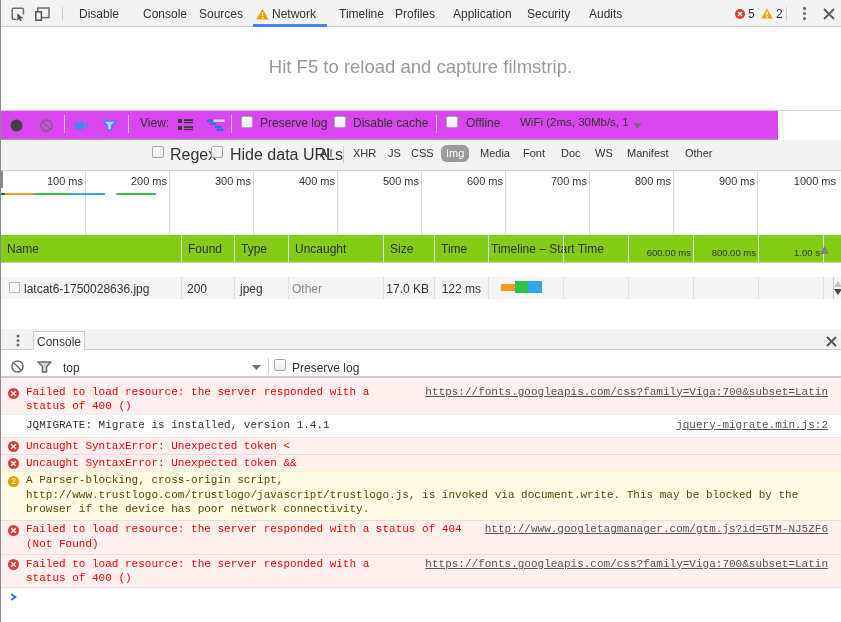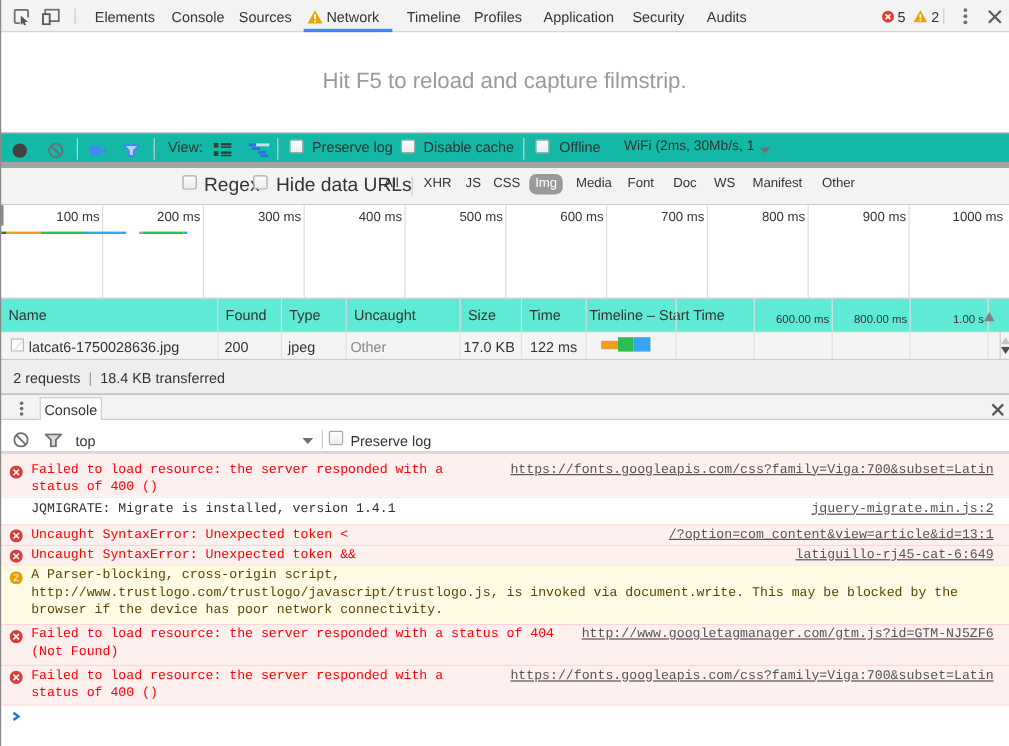--- a/index.html
+++ b/index.html
@@ -16,22 +16,22 @@
   border-bottom:1px solid #ccc; }
 .tabtxt { position:absolute; top:7px; font-size:12px; color:#333; }
 #nettab-underline { left:253px; top:24px; width:74px; height:3px; background:#4285f4; }
 
 
 #filmstrip { left:0; top:27px; width:841px; height:84px; background:#fff;
   border-bottom:1px solid #ccc; text-align:center; }
 #filmstrip div { margin-top:29px; font-size:18.5px; color:#9a9a9a; }
 
 
-#nettb { left:0; top:111px; width:841px; height:29px; background:#14b8a6;
-  border-bottom:5px solid #a3a3a3; }
+#nettb { left:0; top:111px; width:778px; height:29px; background:#d946ef;
+  border-bottom:1px solid #a3a3a3; }
 #nettb .sep { top:4px; height:18px; }
 .tblabel { position:absolute; top:5px; font-size:12px; color:#333; }
 
 
 #filterbar { left:0; top:140px; width:841px; height:31px; background:#f3f3f3;
   border-bottom:1px solid #ccc; }
 #filterinput { position:absolute; left:10px; top:4px; width:137px; height:19px;
   border:1px solid #c5c5c5; border-radius:2px; background:#fff; font-size:12px;
   color:#b2b2b2; padding-left:4px; line-height:18px; }
 .ftype { position:absolute; top:7px; font-size:11px; color:#333; }
@@ -40,21 +40,21 @@
 .fcblabel { position:absolute; top:6px; font-size:16px; color:#333; }
 
 
 #overview { left:0; top:171px; width:841px; height:78px; background:#fff;
   border-bottom:1px solid #ccc; }
 .ovgrid { position:absolute; top:0; width:1px; height:78px; background:#ddd; }
 .ovlabel { position:absolute; top:4px; font-size:11px; color:#333; }
 .ovbar { position:absolute; height:2px; top:22px; }
 
 
-#gridhead { left:0; top:249px; width:841px; height:28px; background:#5eead4;
+#gridhead { left:0; top:235px; width:841px; height:28px; background:#84cc16;
   border-bottom:1px solid #ccc; font-size:12px; color:#333; }
 .hcol { position:absolute; top:0; height:28px; border-left:1px solid #ddd;
   padding:7px 0 0 6px; }
 .hsub { position:absolute; top:11.5px; font-size:9.5px; color:#333; }
 .tgrid { position:absolute; top:0; width:1px; background:#e0e0e0; }
 #gridrow { left:0; top:277px; width:841px; height:22px; background:#f4f4f4;
   font-size:12px; color:#333; }
 #summary { left:0; top:299px; width:841px; height:30px; background:#eee;
   border-top:1px solid #ccc; border-bottom:1px solid #a3a3a3;
   font-size:12px; color:#333; line-height:31px; padding-left:11px; }
@@ -89,21 +89,21 @@
   <div id="tabbar" class="abs">
     <svg class="abs" style="left:11px;top:7px" width="14" height="14" viewBox="0 0 14 14">
       <path d="M12.4 7.5 V2.2 Q12.4 1.2 11.4 1.2 H2.2 Q1.2 1.2 1.2 2.2 V11.2 Q1.2 12.2 2.2 12.2 H5.5" fill="none" stroke="#6e6e6e" stroke-width="1.5"></path>
       <path d="M6.3 6.2 L6.3 13.9 L8.1 12.1 L9.3 14.7 L10.8 14 L9.6 11.5 L12.3 11.2 Z" fill="#555"></path>
     </svg>
     <svg class="abs" style="left:35px;top:7px" width="15" height="14" viewBox="0 0 15 14">
       <rect x="2.7" y="1" width="11.3" height="9.6" fill="none" stroke="#6e6e6e" stroke-width="1.5"></rect>
       <rect x="0.8" y="4.8" width="5.6" height="8.4" fill="#f3f3f3" stroke="#555" stroke-width="1.5"></rect>
     </svg>
     <div class="sep" style="left:62px;top:7px;height:13px"></div>
-    <div class="tabtxt" style="left:79px">Elements</div>
+    <div class="tabtxt" style="left:79px">Disable</div>
     <div class="tabtxt" style="left:143px">Console</div>
     <div class="tabtxt" style="left:199px">Sources</div>
     <svg class="abs" style="left:256px;top:8px" width="13" height="12" viewBox="0 0 13 12">
       <path d="M6.5 0.5 L12.7 11.5 H0.3 Z" fill="#e8a400"></path>
       <rect x="5.8" y="4" width="1.5" height="4" fill="#fff"></rect>
       <rect x="5.8" y="9" width="1.5" height="1.5" fill="#fff"></rect>
     </svg>
     <div class="tabtxt" style="left:272px">Network</div>
     <div class="tabtxt" style="left:339px">Timeline</div>
     <div class="tabtxt" style="left:395px">Profiles</div>
@@ -284,21 +284,20 @@
     <div class="abs" style="left:528px;top:4px;width:14px;height:12px;background:#36a4ee"></div>
     <div class="abs" style="left:833px;top:0;width:1px;height:22px;background:#ccc"></div>
     <svg class="abs" style="left:834px;top:4px" width="8" height="6" viewBox="0 0 8 6">
         <path d="M4 0 L8 6 H0 Z" fill="#c5c5c5"></path>
       </svg>
     <svg class="abs" style="left:834px;top:12px" width="8" height="6" viewBox="0 0 8 6">
         <path d="M4 6 L8 0 H0 Z" fill="#4d4d4d"></path>
       </svg>
   </div>
 
-  <div id="summary" class="abs">2 requests&nbsp;&nbsp;<span style="color:#999">|</span>&nbsp;&nbsp;18.4 KB transferred</div>
 
   <div id="drawtabs" class="abs">
     <svg class="abs" style="left:14px;top:5px" width="8" height="13" viewBox="0 0 8 13">
       <circle cx="4" cy="2" r="1.5" fill="#6e6e6e"></circle>
       <circle cx="4" cy="6.5" r="1.5" fill="#6e6e6e"></circle>
       <circle cx="4" cy="11" r="1.5" fill="#6e6e6e"></circle>
     </svg>
     <div id="constab">Console</div>
     <svg class="abs" style="left:826px;top:7px" width="11" height="11" viewBox="0 0 11 11">
       <path d="M1 1 L10 10 M10 1 L1 10" stroke="#555" stroke-width="1.9"></path>
@@ -333,29 +332,27 @@
     </div>
     <div class="msg log" style="padding-top:3px;padding-bottom:5px">
       <span class="lnk">jquery-migrate.min.js:2</span>
       JQMIGRATE: Migrate is installed, version 1.4.1
     </div>
     <div class="msg err" style="padding-top:0.5px;padding-bottom:1px">
       <svg class="micon" viewBox="0 0 11 11">
           <circle cx="5.5" cy="5.5" r="5.5" fill="#d5403d"></circle>
           <path d="M3.2 3.2 L7.8 7.8 M7.8 3.2 L3.2 7.8" stroke="#fff" stroke-width="1.3"></path>
         </svg>
-      <span class="lnk">/?option=com_content&amp;view=article&amp;id=13:1</span>
       Uncaught SyntaxError: Unexpected token &lt;
     </div>
     <div class="msg err" style="padding-top:1px;padding-bottom:0.5px">
       <svg class="micon" viewBox="0 0 11 11">
           <circle cx="5.5" cy="5.5" r="5.5" fill="#d5403d"></circle>
           <path d="M3.2 3.2 L7.8 7.8 M7.8 3.2 L3.2 7.8" stroke="#fff" stroke-width="1.3"></path>
         </svg>
-      <span class="lnk">latiguillo-rj45-cat-6:649</span>
       Uncaught SyntaxError: Unexpected token &amp;&amp;
     </div>
     <div class="msg warn" style="padding-top:1px;padding-bottom:3px">
       <svg class="micon" style="top:4px" viewBox="0 0 11 11">
           <circle cx="5.5" cy="5.5" r="5.5" fill="#e2a100"></circle>
           <text x="5.5" y="8.2" text-anchor="middle" font-size="8.5" font-family="Liberation Sans" fill="#fff">2</text>
         </svg>
       A Parser-blocking, cross-origin script,<br>http://www.trustlogo.com/trustlogo/javascript/trustlogo.js, is invoked via document.write. This may be blocked by the<br>browser if the device has poor network connectivity.
     </div>
     <div class="msg err" style="padding-top:1.5px;padding-bottom:3px">

